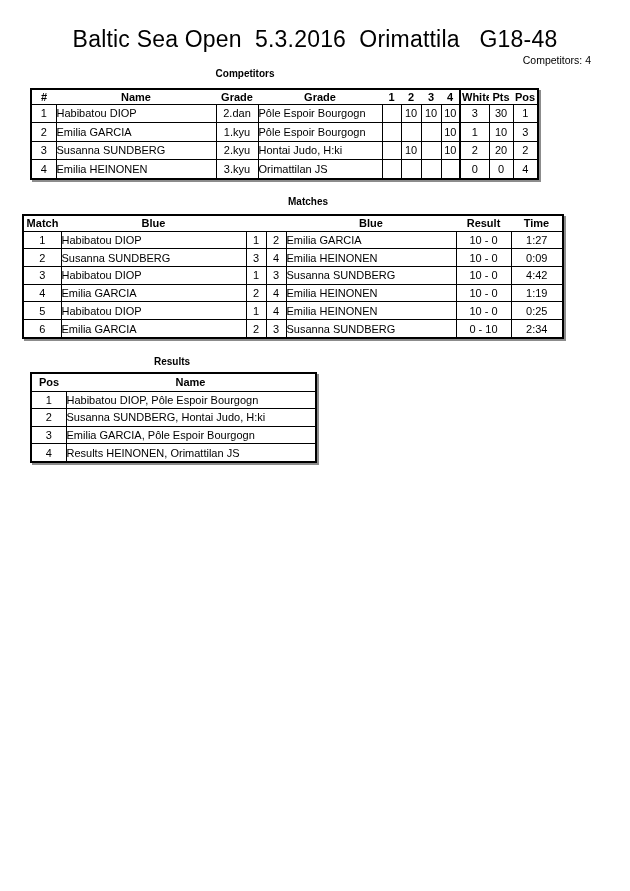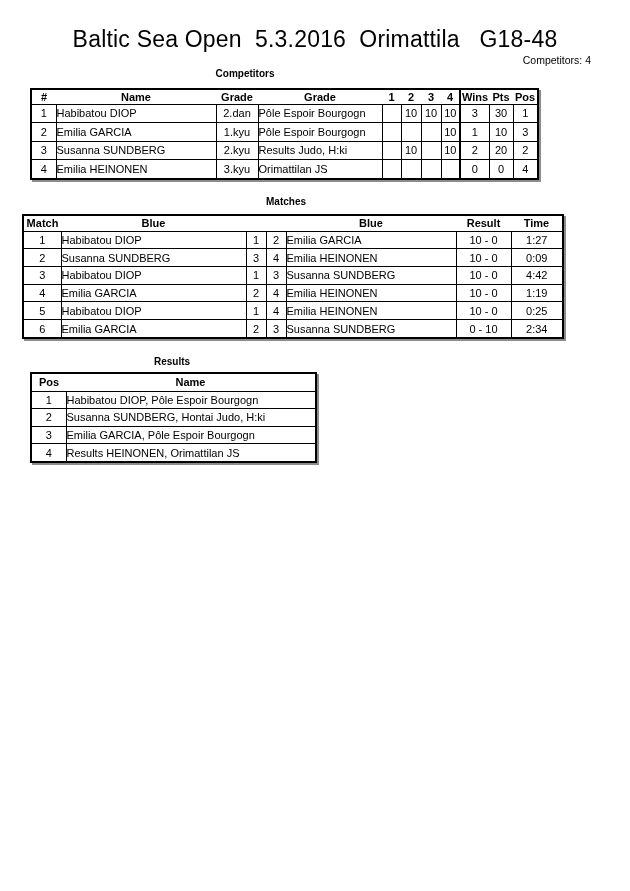--- a/index.html
+++ b/index.html
@@ -6,21 +6,21 @@
   html,body { background:#e8e8e8; }
   body { font-family:"Liberation Sans", sans-serif; color:#000; }
   .page { position:relative; width:630px; height:891px; background:#ffffff; margin:0 auto; overflow:hidden; }
 
   .doc-title { position:absolute; top:26px; left:0; width:630px; text-align:center;
                font-size:23px; font-weight:normal; white-space:pre; letter-spacing:0.2px; }
   .comp-count { position:absolute; top:54px; right:39px; font-size:10.5px; font-weight:normal; }
 
   .section-title { position:absolute; font-size:10px; font-weight:bold; white-space:nowrap; transform:translateX(-50%); }
   .st-competitors { top:68px;  left:245px; }
-  .st-matches     { top:196px; left:286px; }
+  .st-matches     { top:196px; left:308px; }
   .st-results     { top:356px; left:172px; }
 
   table.tbl { position:absolute; border-collapse:collapse; table-layout:fixed;
               border:2px solid #000; background:#fff;
               box-shadow:2px 2px 0 rgba(0,0,0,0.45); }
   table.tbl th { font-size:11px; font-weight:bold; text-align:center; vertical-align:middle;
                  border-bottom:1px solid #000; padding:0 1px; overflow:hidden; white-space:nowrap; }
   table.tbl td { font-size:11px; font-weight:normal; text-align:center; vertical-align:middle;
                  border:1px solid #000; padding:0 1px; overflow:hidden; white-space:nowrap; }
   table.tbl td.l, table.tbl th.l { text-align:left; padding-left:0; }
@@ -61,21 +61,21 @@
     <tbody>
         <tr class="hdr">
       <th>#</th>
       <th>Name</th>
       <th>Grade</th>
       <th>Grade</th>
       <th>1</th>
       <th>2</th>
       <th>3</th>
       <th>4</th>
-      <th class="thickL">Wins</th>
+      <th class="thickL">White</th>
       <th>Pts</th>
       <th>Pos</th>
     </tr>
     <tr>
       <td>1</td>
       <td class="l">Habibatou DIOP</td>
       <td>2.dan</td>
       <td class="l">Pôle Espoir Bourgogn</td>
       <td></td>
       <td>10</td>
@@ -95,21 +95,21 @@
       <td></td>
       <td>10</td>
       <td class="thickL">1</td>
       <td>10</td>
       <td>3</td>
     </tr>
     <tr>
       <td>3</td>
       <td class="l">Susanna SUNDBERG</td>
       <td>2.kyu</td>
-      <td class="l">Results Judo, H:ki</td>
+      <td class="l">Hontai Judo, H:ki</td>
       <td></td>
       <td>10</td>
       <td></td>
       <td>10</td>
       <td class="thickL">2</td>
       <td>20</td>
       <td>2</td>
     </tr>
     <tr>
       <td>4</td>

